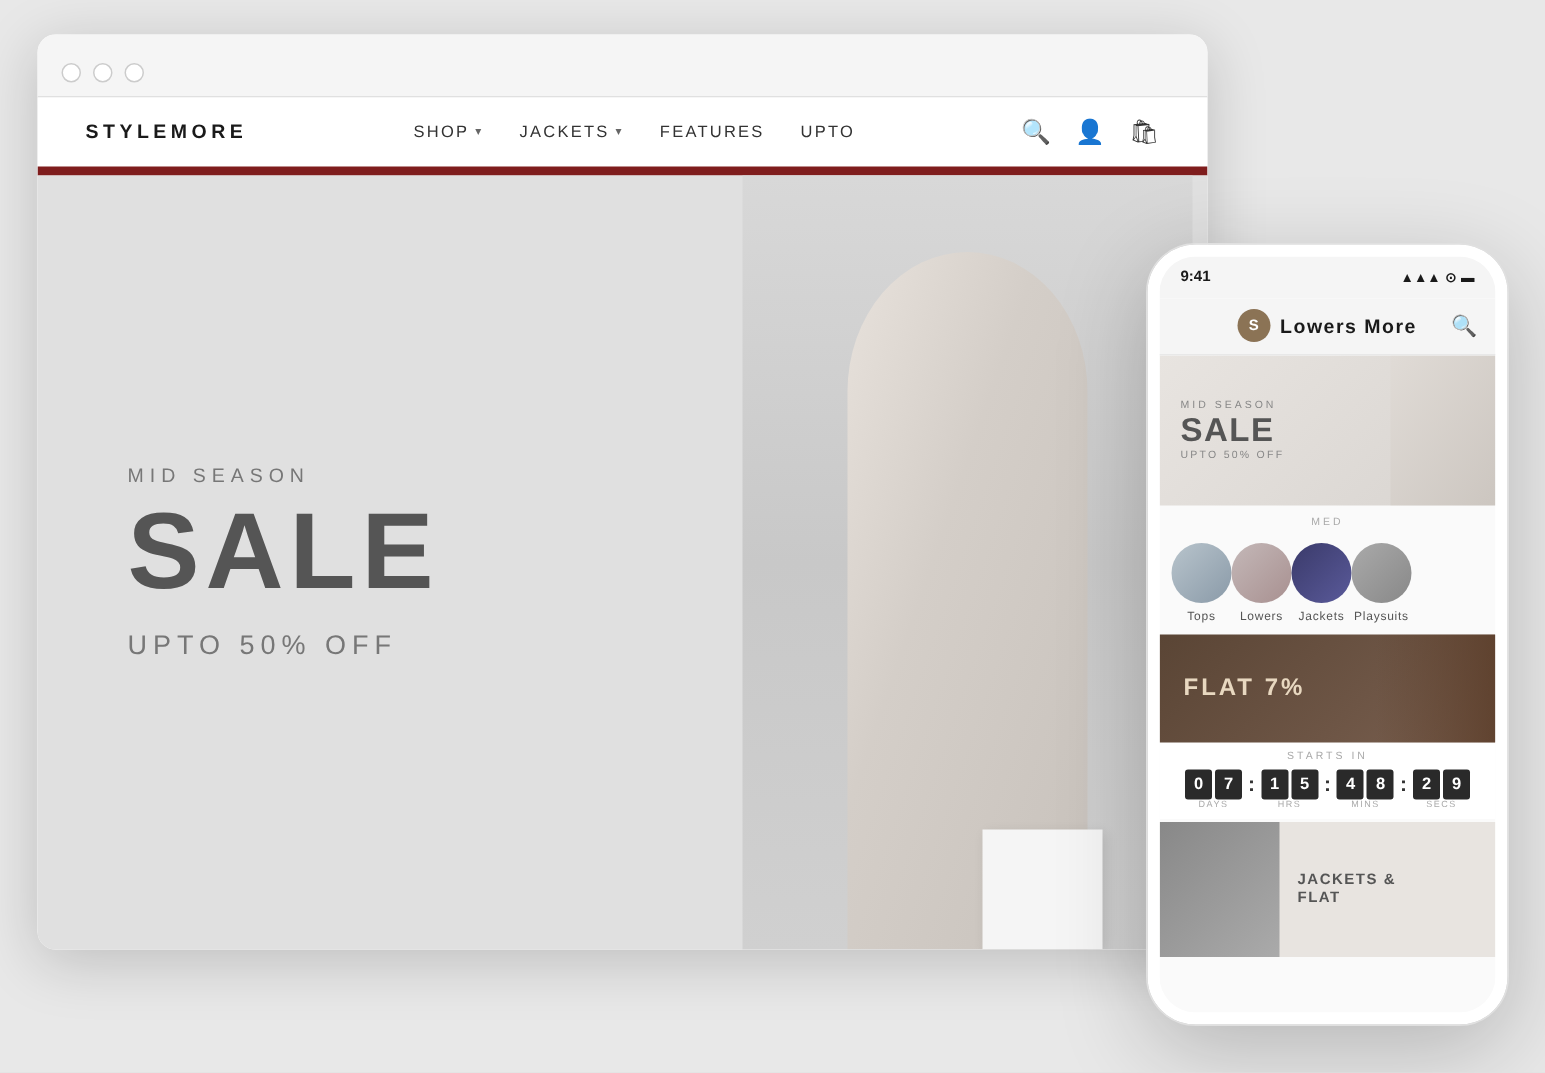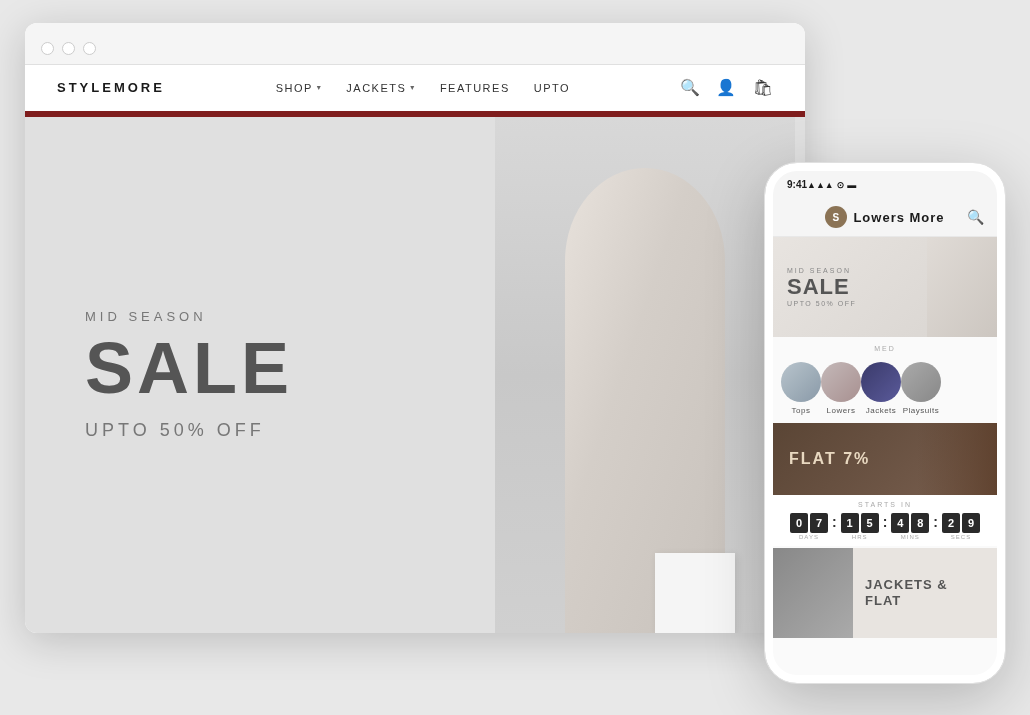--- a/index.html
+++ b/index.html
@@ -201,21 +201,21 @@
       overflow: hidden;
       border: 8px solid #fff;
       outline: 1px solid #e0e0e0;
     }
 
     .phone-status-bar {
       background: #f5f5f5;
       height: 28px;
       display: flex;
       align-items: center;
-      justify-content: flex-start;
+      justify-content: space-between;
       padding: 0 14px;
       font-size: 10px;
       font-weight: 600;
       color: #1a1a1a;
     }
 
     .phone-status-icons {
       display: flex;
       align-items: center;
       gap: 3px;
@@ -460,21 +460,21 @@
       height: 100%;
       background: linear-gradient(135deg, #888 0%, #aaa 100%);
       flex-shrink: 0;
     }
 
     .phone-jackets-text {
       padding: 0 12px;
     }
 
     .phone-jackets-title {
-      font-size: 13px;
+      font-size: 10px;
       font-weight: 700;
       color: #555;
       letter-spacing: 1px;
       line-height: 1.2;
     }
   </style>
 </head>
 <body>
 
 <div class="scene">

